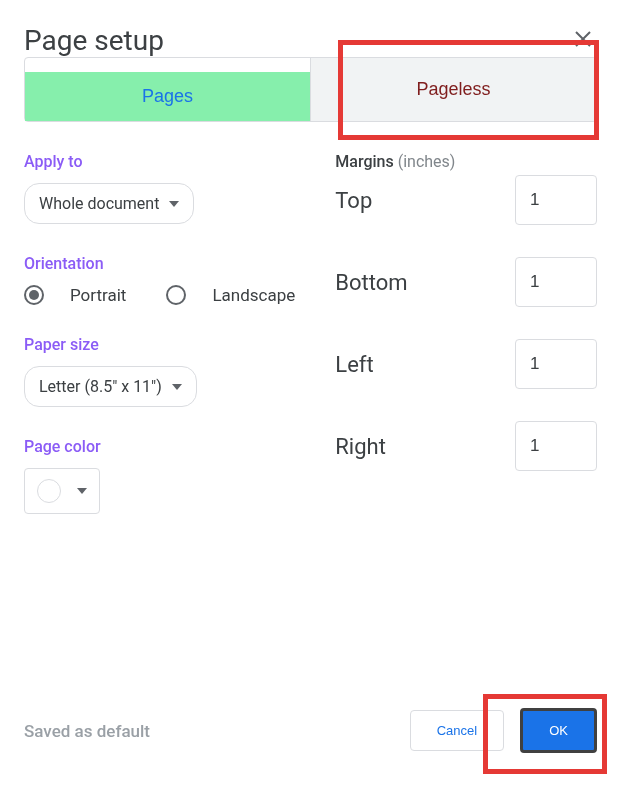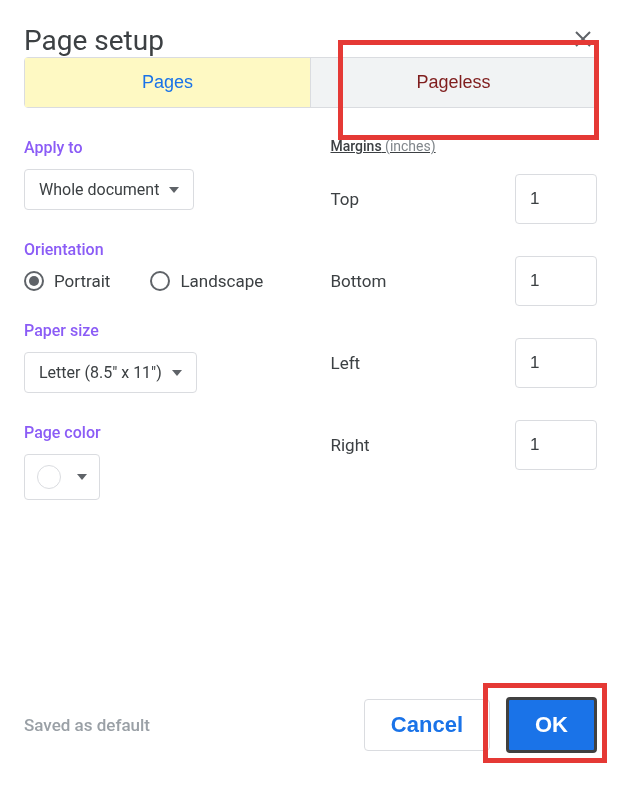--- a/index.html
+++ b/index.html
@@ -44,22 +44,23 @@
       padding: 14px 0;
       text-align: center;
       font-size: 18px;
       font-weight: 500;
       cursor: pointer;
       background: #f1f3f4;
       color: #7f1d1d;
       border: none;
     }
     .tab.active {
-      background: #fef9c3;
+      background: #86efac;
       color: #1a73e8;
+      margin-top: 14px;
     }
     .tab + .tab {
       border-left: 1px solid #dadce0;
     }
     .highlight-red-tab {
       position: absolute;
       top: -18px;
       left: 313px;
       width: 261px;
       height: 100px;
@@ -78,21 +79,21 @@
       font-weight: 500;
       color: #8b5cf6;
       margin-bottom: 12px;
     }
     .section { margin-bottom: 30px; }
     .dropdown {
       display: inline-flex;
       align-items: center;
       padding: 10px 14px;
       border: 1px solid #dadce0;
-      border-radius: 4px;
+      border-radius: 15px;
       font-size: 16px;
       color: #3c4043;
       cursor: pointer;
       background: #fff;
     }
     .caret {
       margin-left: 10px;
       width: 0;
       height: 0;
       border-left: 5px solid transparent;
@@ -100,21 +101,21 @@
       border-top: 6px solid #5f6368;
     }
     .radio-row {
       display: flex;
       gap: 40px;
       align-items: center;
     }
     .radio-opt {
       display: flex;
       align-items: center;
-      gap: 10px;
+      gap: 26px;
       font-size: 17px;
       color: #3c4043;
       cursor: pointer;
     }
     .radio-circle {
       width: 20px;
       height: 20px;
       border-radius: 50%;
       border: 2px solid #5f6368;
       display: flex;
@@ -138,38 +139,37 @@
       cursor: pointer;
     }
     .color-swatch {
       width: 24px;
       height: 24px;
       border-radius: 50%;
       border: 1px solid #dadce0;
       background: #fff;
     }
     .margins-title {
-      font-size: 14px;
+      font-size: 16px;
       font-weight: 500;
       color: #3c4043;
-      margin-bottom: 20px;
-      text-decoration: underline;
+      margin-bottom: 4px;
     }
     .margins-unit {
       font-weight: 400;
       color: #80868b;
     }
     .margin-row {
       display: flex;
       align-items: center;
       justify-content: space-between;
       margin-bottom: 32px;
     }
     .margin-label {
-      font-size: 17px;
+      font-size: 22px;
       color: #3c4043;
     }
     .margin-input {
       width: 82px;
       height: 50px;
       border: 1px solid #dadce0;
       border-radius: 4px;
       padding: 0 14px;
       font-size: 17px;
       color: #3c4043;
@@ -190,22 +190,22 @@
     }
     .footer-actions {
       display: flex;
       gap: 16px;
       align-items: center;
       position: relative;
     }
     .btn {
       padding: 12px 26px;
       border-radius: 4px;
-      font-size: 22px;
-      font-weight: 700;
+      font-size: 13px;
+      font-weight: 400;
       cursor: pointer;
     }
     .btn-cancel {
       background: #fff;
       border: 1px solid #dadce0;
       color: #1a73e8;
     }
     .btn-ok {
       background: #1a73e8;
       border: 3px solid #404040;

